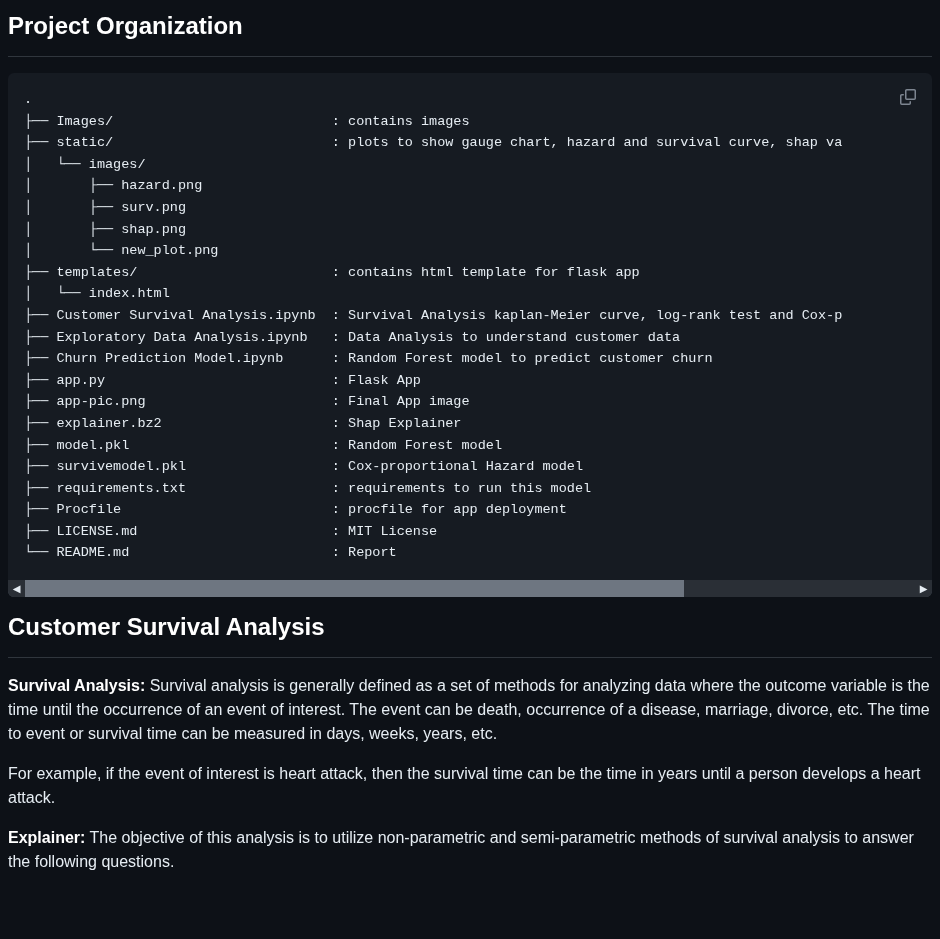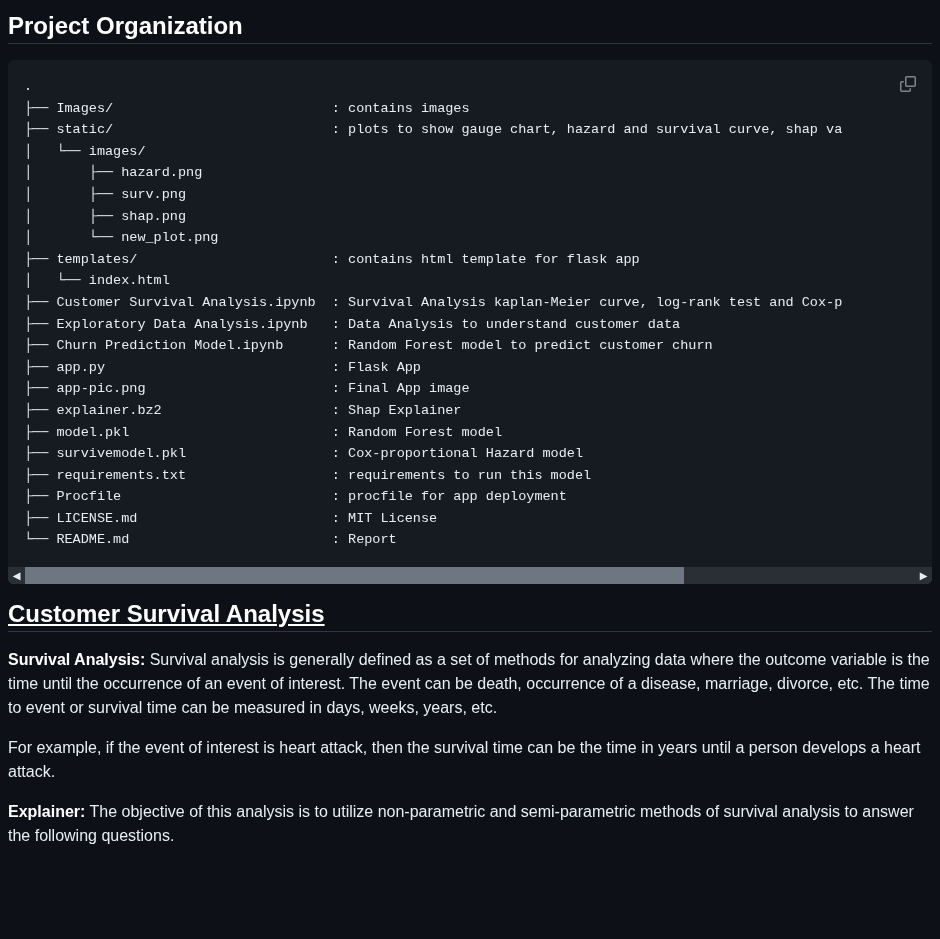--- a/index.html
+++ b/index.html
@@ -7,27 +7,26 @@
       background: #0d1117;
       color: #e6edf3;
       font-family: -apple-system, BlinkMacSystemFont, "Segoe UI", Helvetica, Arial, sans-serif;
       padding: 8px;
       width: 940px;
     }
     h2 {
       font-size: 24px;
       font-weight: 600;
       color: #ffffff;
-      padding-bottom: 3px;
+      padding-bottom: 16px;
       border-bottom: 1px solid #30363d;
       margin-bottom: 16px;
       margin-top: 4px;
     }
     h2.second {
-      text-decoration: underline;
     }
     .code-block {
       position: relative;
       background: #161b22;
       border-radius: 6px;
       padding: 16px;
       margin-bottom: 16px;
       overflow: hidden;
     }
     .code-content {

